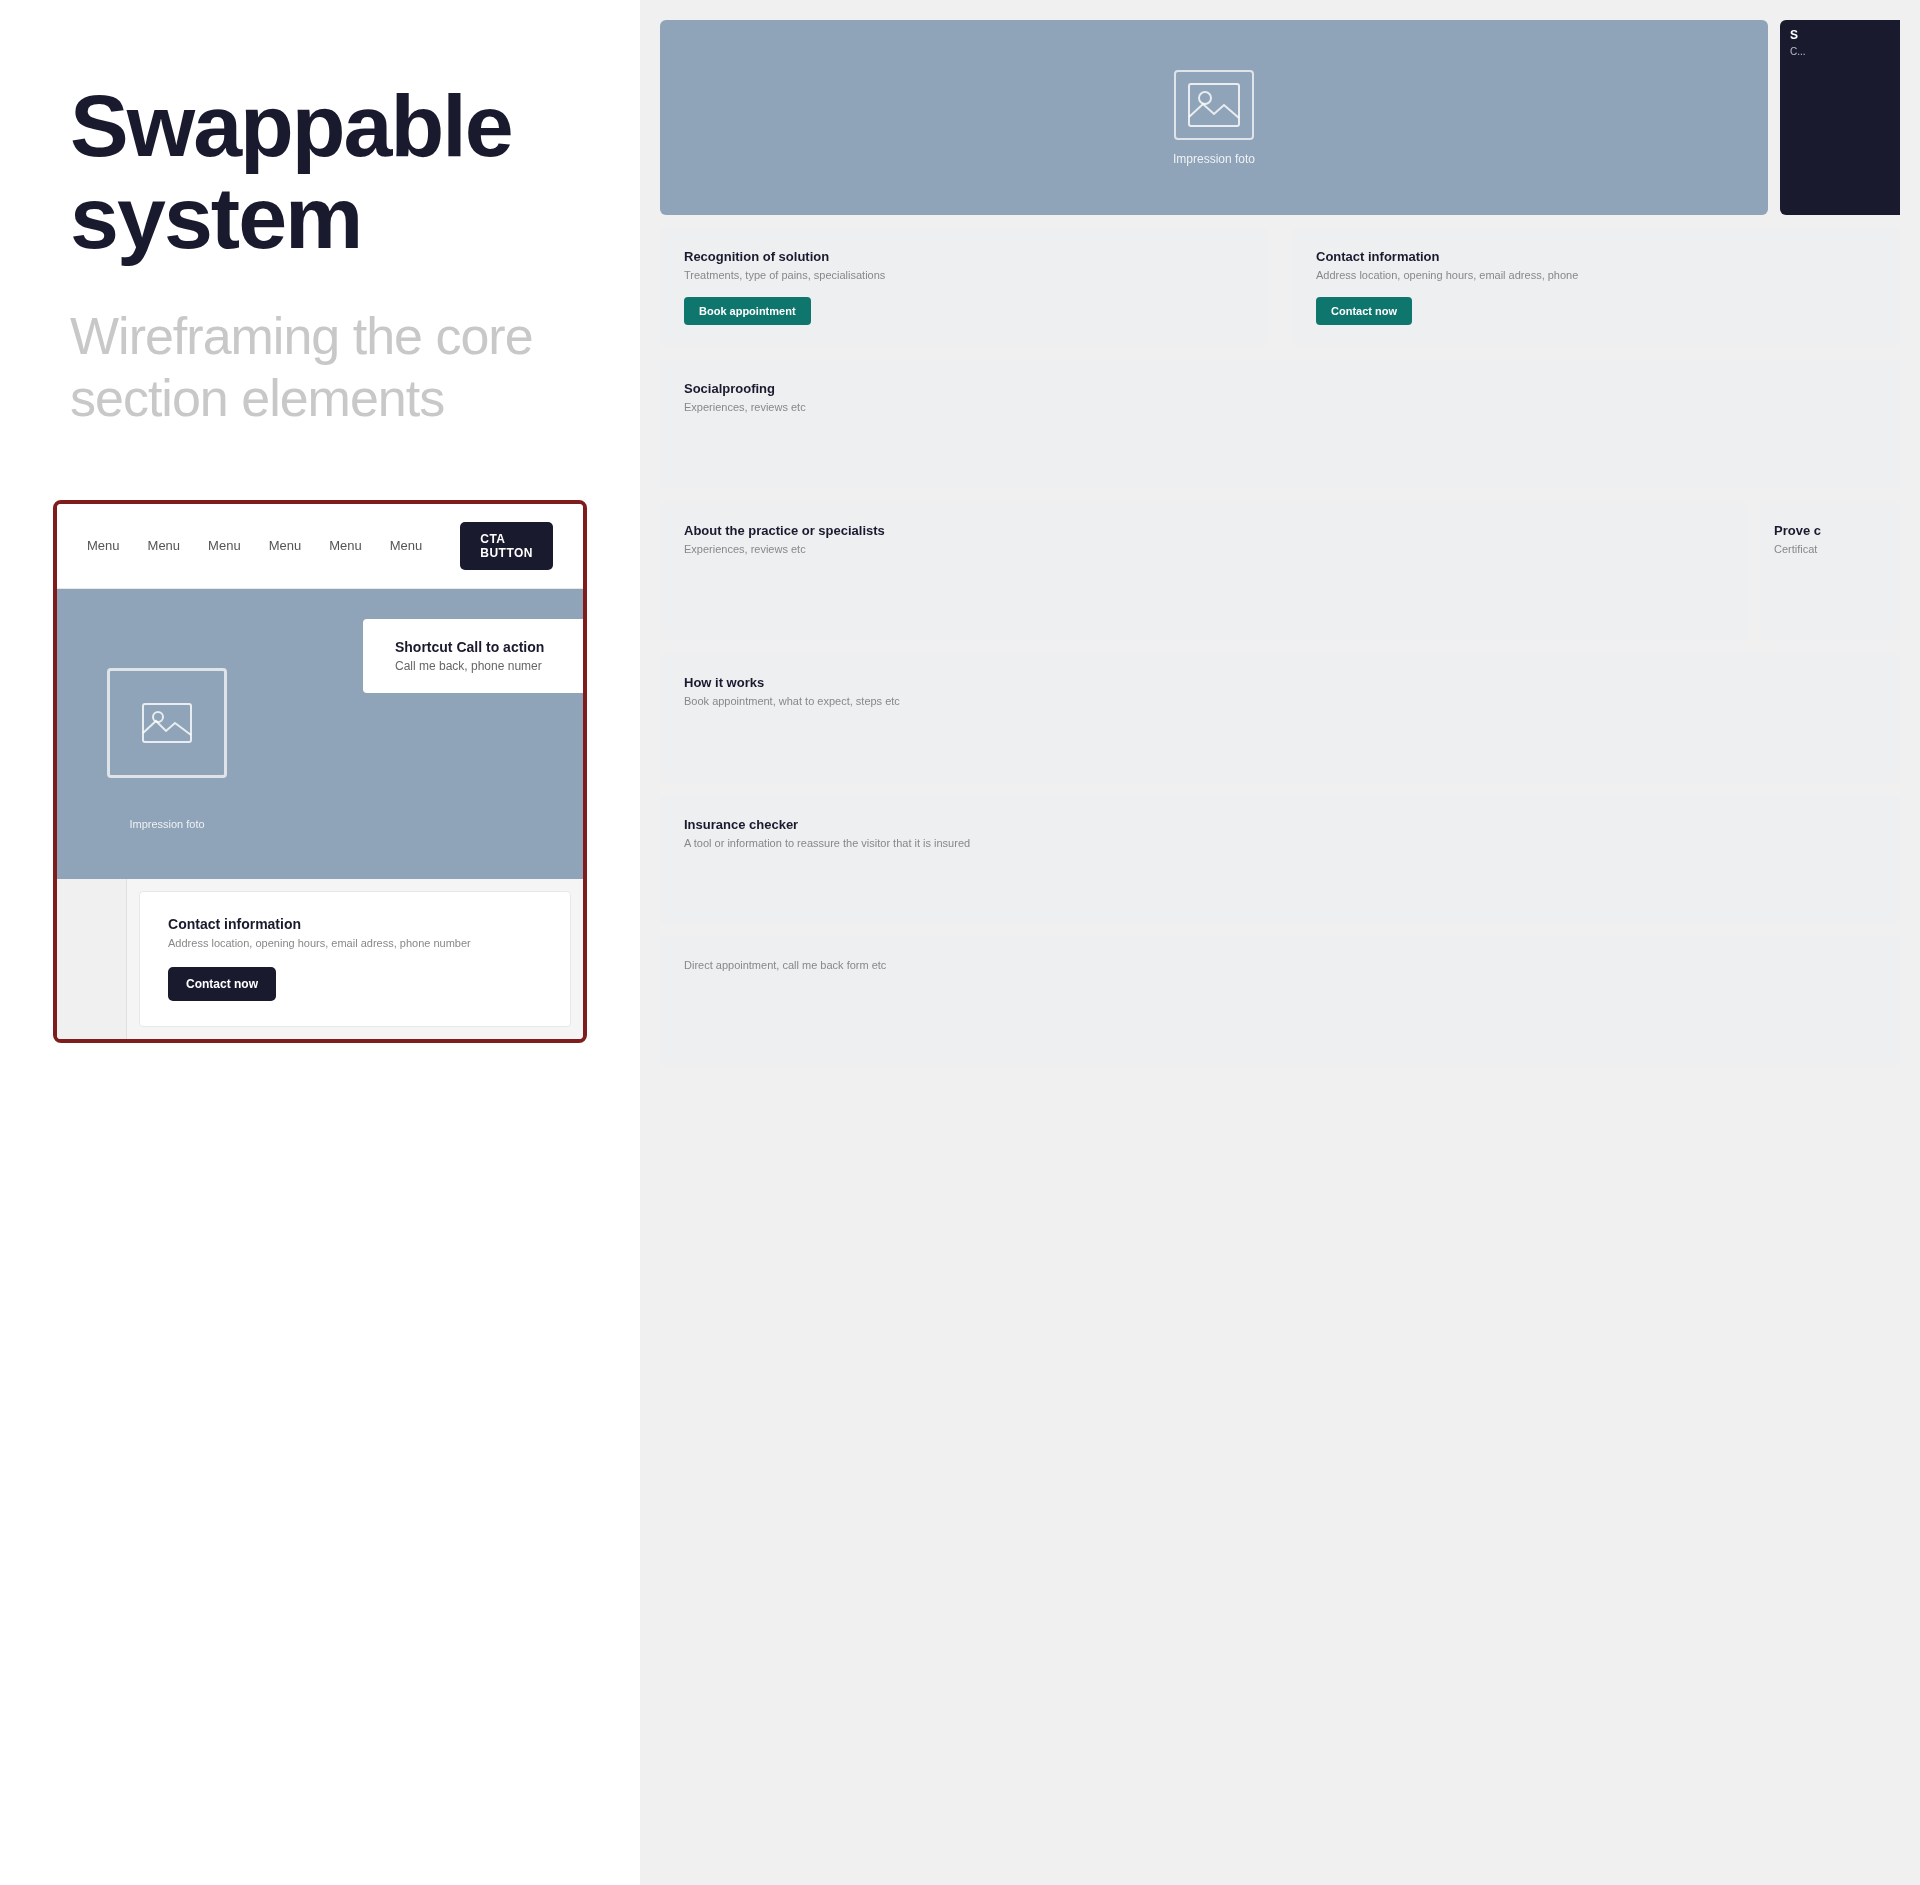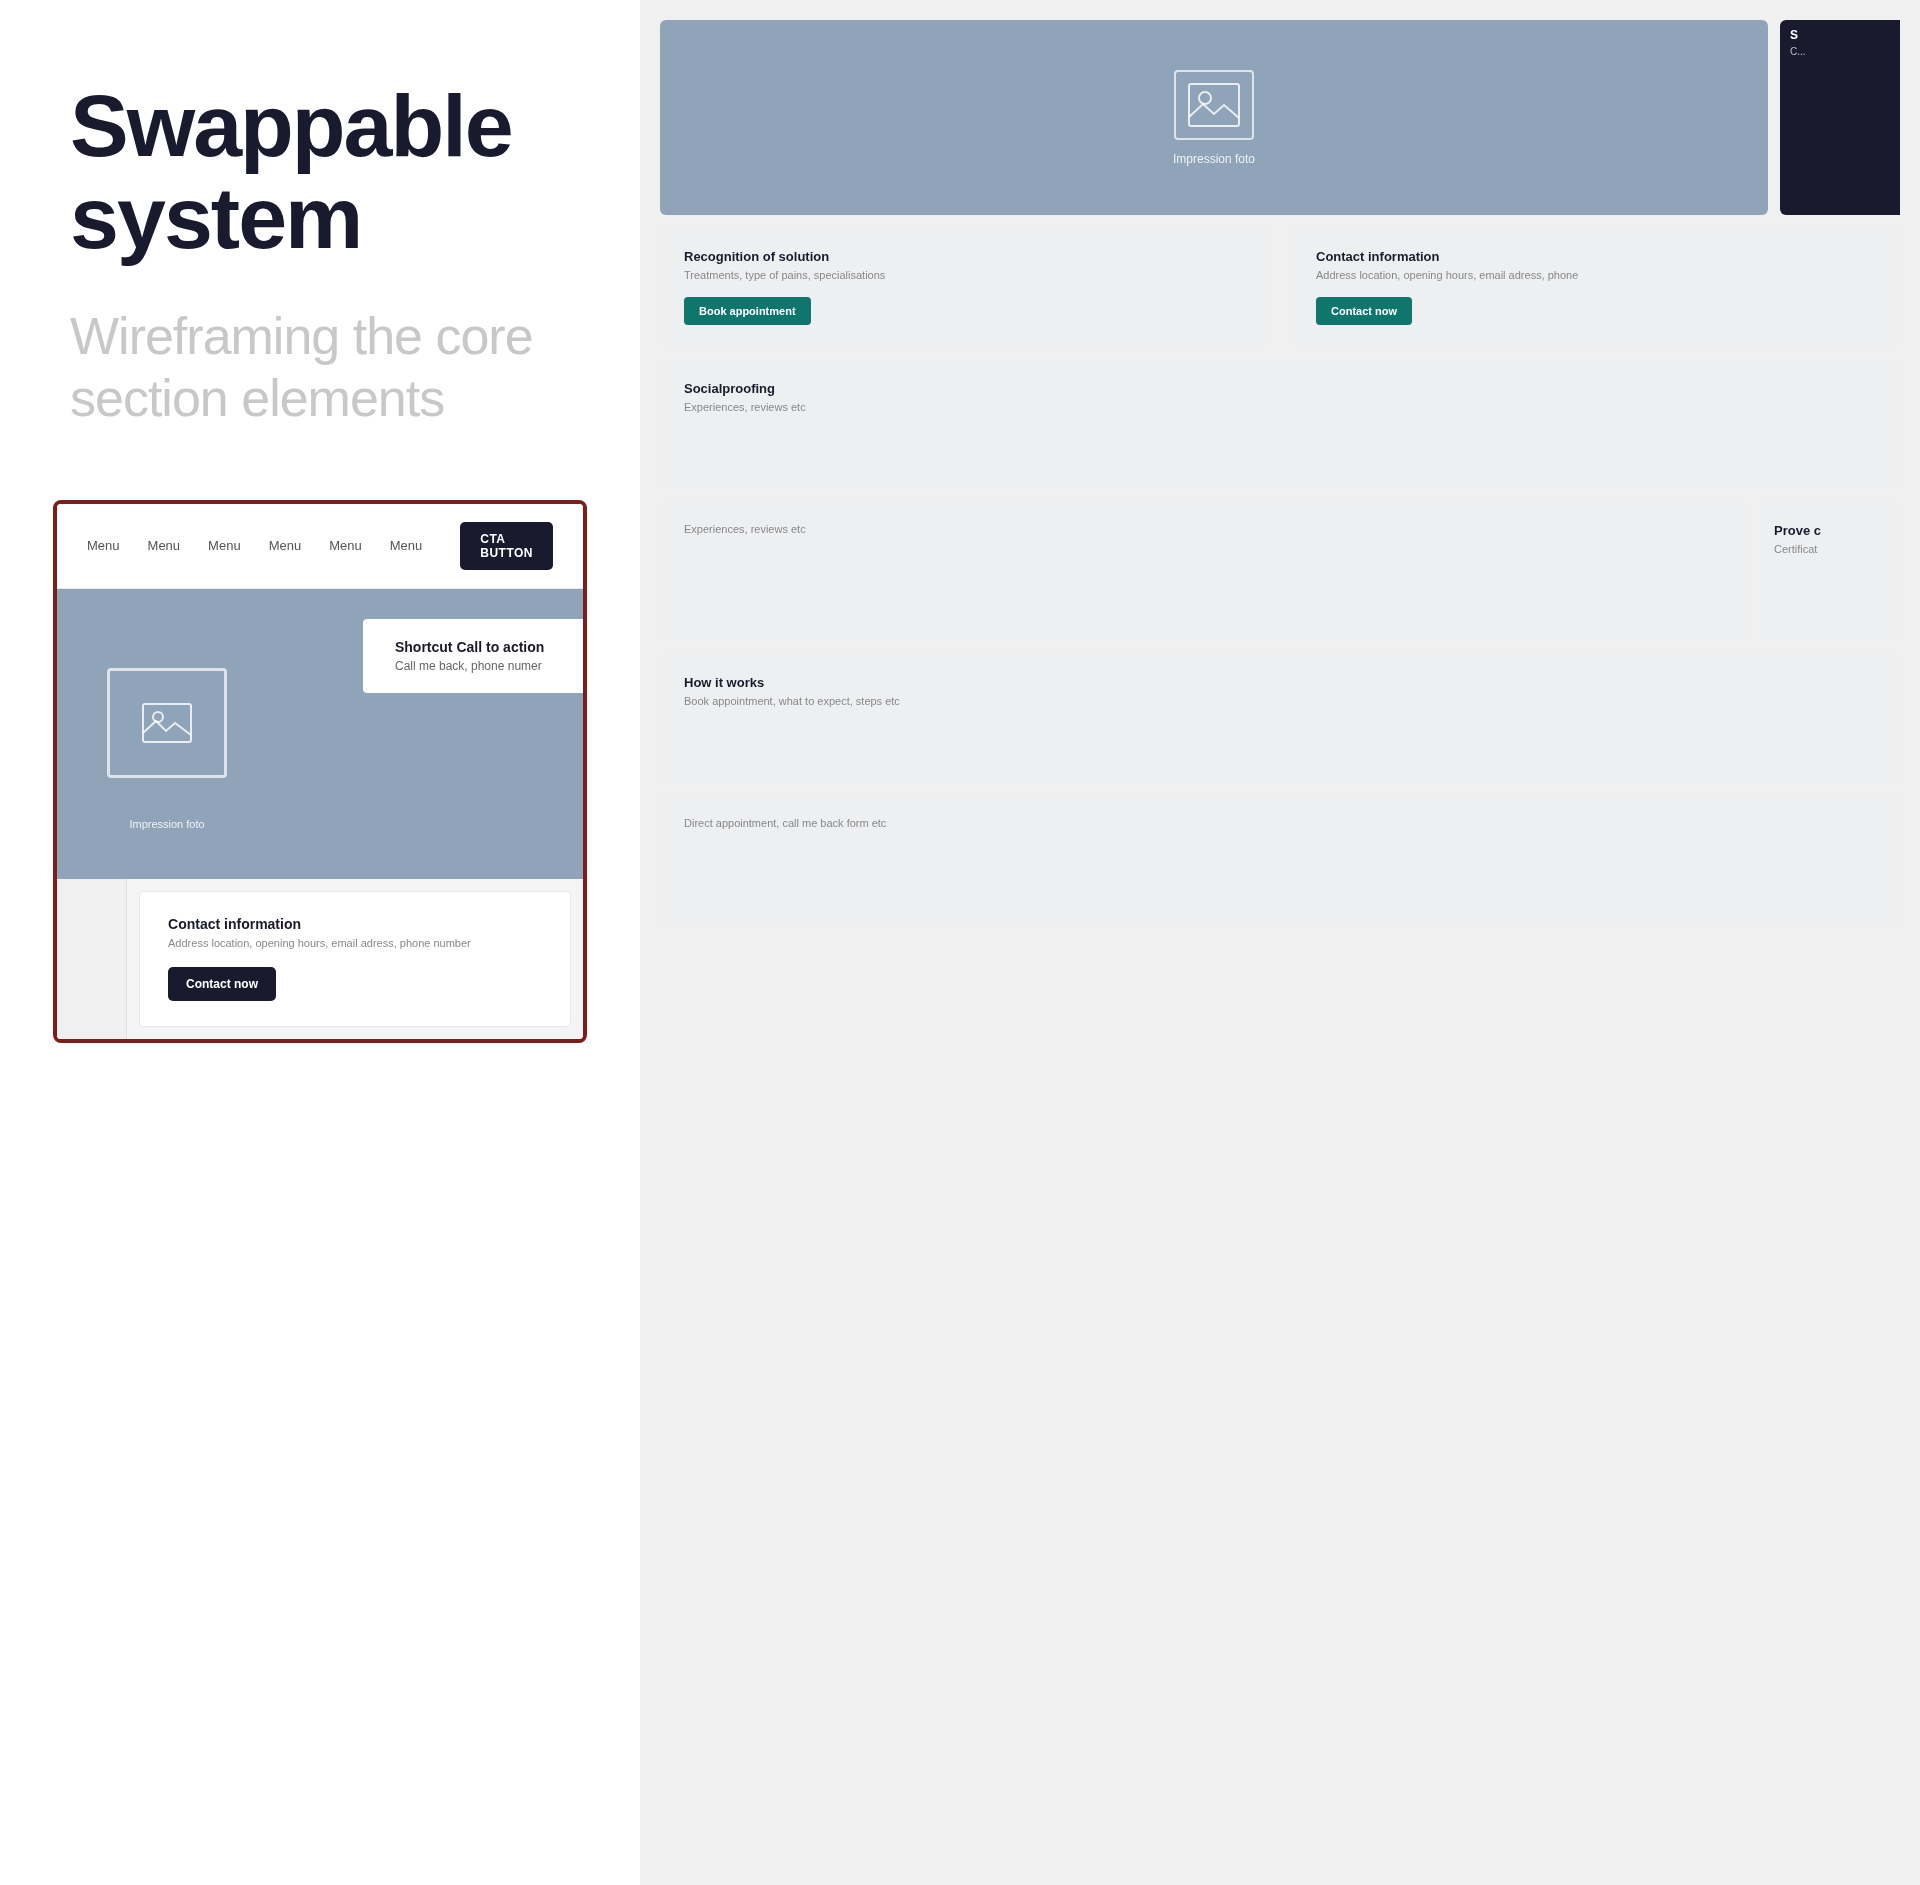--- a/index.html
+++ b/index.html
@@ -394,35 +394,42 @@
 
   <div class="single-card-row">
     <div class="single-card">
       <div class="section-card-title">Socialproofing</div>
       <div class="section-card-desc">Experiences, reviews etc</div>
     </div>
   </div>
 
   <div class="cards-two-col">
     <div class="section-card card-tall" style="flex:1;">
+      <div class="section-card-title">About the practice or specialists</div>
       <div class="section-card-desc">Experiences, reviews etc</div>
     </div>
     <div class="partial-right-card card-tall">
       <div class="section-card-title">Prove c</div>
       <div class="section-card-desc">Certificat</div>
     </div>
   </div>
 
   <div class="single-card-row">
     <div class="single-card">
       <div class="section-card-title">How it works</div>
       <div class="section-card-desc">Book appointment, what to expect, steps etc</div>
     </div>
   </div>
 
+  <div class="single-card-row">
+    <div class="single-card">
+      <div class="section-card-title">Insurance checker</div>
+      <div class="section-card-desc">A tool or information to reassure the visitor that it is insured</div>
+    </div>
+  </div>
 
   <div class="single-card-row">
     <div class="single-card">
       <div class="section-card-desc">Direct appointment, call me back form etc</div>
     </div>
   </div>
 
 </div>
 
 </body></html>

